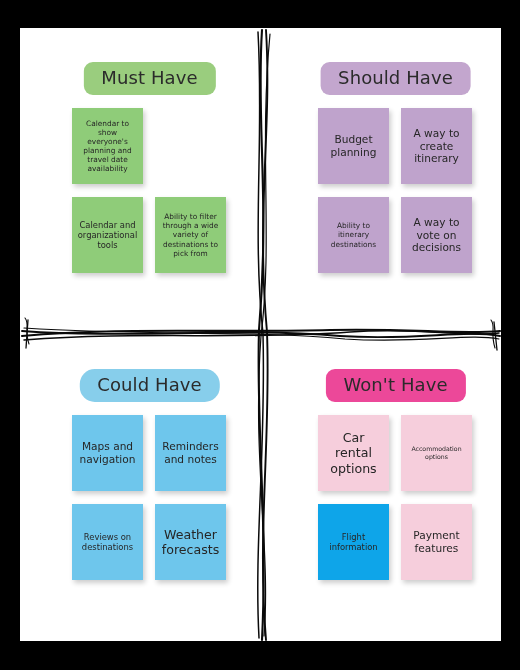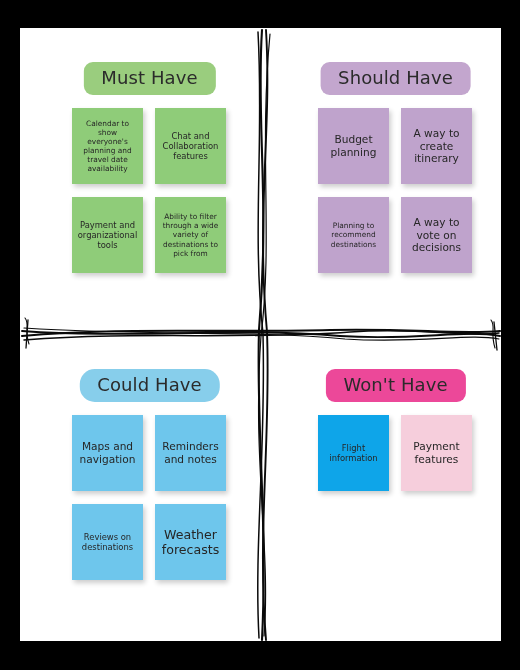--- a/index.html
+++ b/index.html
@@ -129,27 +129,24 @@
     </g>
   </svg>
 
   <div class="quadrant q-must">
     <div class="q-header" style="background: rgb(154, 205, 126);">Must Have</div>
     <div class="notes">
       <div class="note-row">
         <div class="note" style="background: rgb(143, 204, 121);">
           <span class="fs-s">Calendar to show everyone's planning and travel date availability</span>
         </div>
+      </div>
+      <div class="note-row">
         <div class="note" style="background: rgb(143, 204, 121);">
-          <span class="fs-m">Chat and Collaboration features</span>
-        </div>
-      </div>
-      <div class="note-row">
-        <div class="note" style="background: rgb(143, 204, 121);">
-          <span class="fs-m">Payment and organizational tools</span>
+          <span class="fs-m">Calendar and organizational tools</span>
         </div>
         <div class="note" style="background: rgb(143, 204, 121);">
           <span class="fs-s">Ability to filter through a wide variety of destinations to pick from</span>
         </div>
       </div>
     </div>
   </div>
 
   <div class="quadrant q-should">
     <div class="q-header" style="background: rgb(195, 166, 206);">Should Have</div>
@@ -157,21 +154,21 @@
       <div class="note-row">
         <div class="note" style="background: rgb(191, 163, 204);">
           <span class="fs-l">Budget planning</span>
         </div>
         <div class="note" style="background: rgb(191, 163, 204);">
           <span class="fs-l">A way to create itinerary</span>
         </div>
       </div>
       <div class="note-row">
         <div class="note" style="background: rgb(191, 163, 204);">
-          <span class="fs-s">Planning to recommend destinations</span>
+          <span class="fs-s">Ability to itinerary destinations</span>
         </div>
         <div class="note" style="background: rgb(191, 163, 204);">
           <span class="fs-l">A way to vote on decisions</span>
         </div>
       </div>
     </div>
   </div>
 
   <div class="quadrant q-could">
     <div class="q-header" style="background: rgb(135, 206, 235); border-radius: 15px;">Could Have</div>
@@ -192,20 +189,28 @@
           <span class="fs-xl">Weather forecasts</span>
         </div>
       </div>
     </div>
   </div>
 
   <div class="quadrant q-wont">
     <div class="q-header" style="background: #ec4899;">Won't Have</div>
     <div class="notes">
       <div class="note-row">
+        <div class="note" style="background: rgb(246, 206, 220);">
+          <span class="fs-xl">Car rental options</span>
+        </div>
+        <div class="note" style="background: rgb(246, 206, 220);">
+          <span class="fs-xs">Accommodation options</span>
+        </div>
+      </div>
+      <div class="note-row">
         <div class="note" style="background: #0ea5e9;">
           <span class="fs-m">Flight information</span>
         </div>
         <div class="note" style="background: rgb(246, 206, 220); justify-content: flex-end;">
           <span class="fs-l">Payment features</span>
         </div>
       </div>
     </div>
   </div>
 

